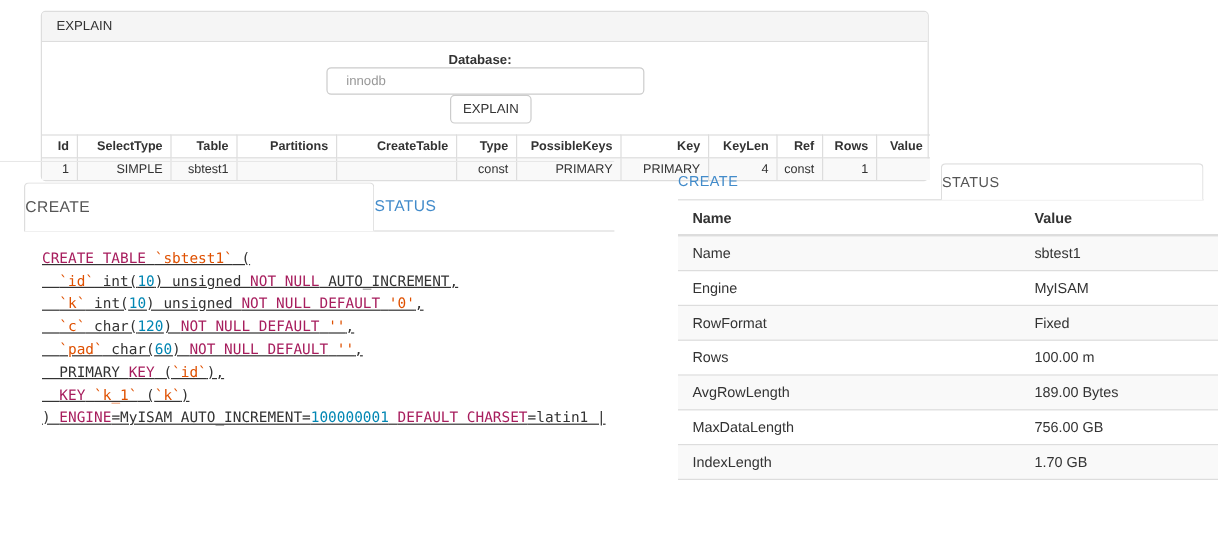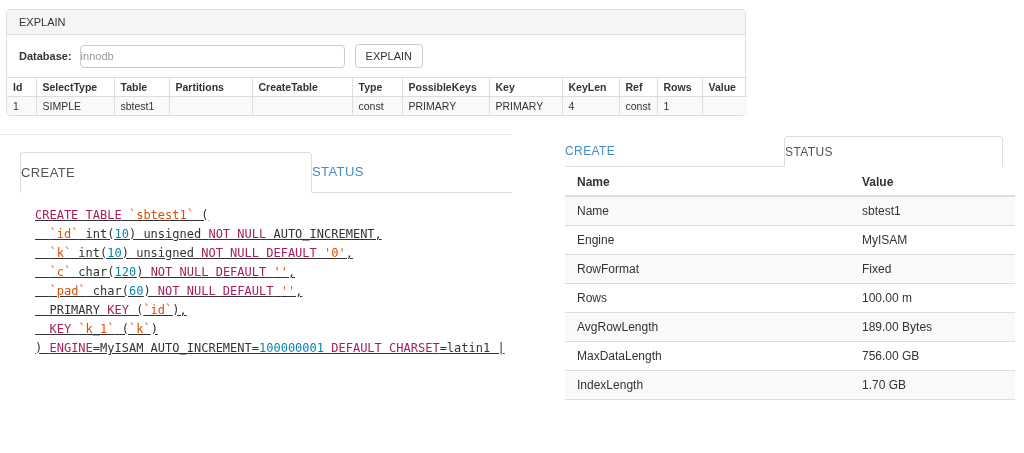--- a/index.html
+++ b/index.html
@@ -1,36 +1,36 @@
 <!DOCTYPE html>
 <html><head>
 <meta charset="utf-8">
 <style>
   * { margin:0; padding:0; box-sizing:border-box; }
   html,body { width:1024px; height:453px; background:#fff;
     font-family:"Liberation Sans", sans-serif; color:#333; overflow:hidden; }
   .page { position:relative; width:1024px; height:453px; background:#fff; }
 
   
-  .explain-panel { position:absolute; left:6px; top:9px; width:740px;
+  .explain-panel { position:absolute; left:34px; top:9px; width:740px;
     border:1px solid #ddd; border-radius:4px; background:#fff; }
   .panel-heading { background:#f5f5f5; border-bottom:1px solid #ddd;
     border-radius:3px 3px 0 0; padding:6px 12px; font-size:11px; color:#333; }
-  .panel-form { display:flex; align-items:center; padding:9px 12px; }
+  .panel-form { display:flex; align-items:center; padding:9px 12px;flex-direction:column; }
   .db-label { font-size:11px; font-weight:bold; margin-right:8px; }
   .db-input { width:265px; height:23px; border:1px solid #ccc; border-radius:4px;
-    padding:0 0; font-size:11px; color:#999; outline:none;
+    padding:0 16px; font-size:11px; color:#999; outline:none;
     font-family:"Liberation Sans", sans-serif; }
   .explain-btn { margin-left:10px; height:24px; padding:0 10px; font-size:11px;
     color:#333; background:#fff; border:1px solid #ccc; border-radius:4px;
     cursor:pointer; font-family:"Liberation Sans", sans-serif; }
   table.explain-table { width:100%; border-collapse:collapse; font-size:10.5px;
     table-layout:fixed; }
   table.explain-table th, table.explain-table td {
-    border:1px solid #ddd; padding:3px 6px; text-align:left; overflow:hidden;
+    border:1px solid #ddd; padding:3px 6px; text-align:right; overflow:hidden;
     white-space:nowrap;margin-left:7px; }
   table.explain-table th { font-weight:bold; border-top:1px solid #ddd; height:19px; }
   table.explain-table td { height:17px; background:#f9f9f9; }
   table.explain-table th:first-child, table.explain-table td:first-child { border-left:none; }
   table.explain-table th:last-child, table.explain-table td:last-child { border-right:none; }
   table.explain-table td { border-bottom:none; }
   
   .c0{width:29px}.c1{width:78px}.c2{width:55px}.c3{width:83px}.c4{width:100px}
   .c5{width:50px}.c6{width:87px}.c7{width:73px}.c8{width:57px}.c9{width:38px}
   .c10{width:45px}.c11{width:45px}

